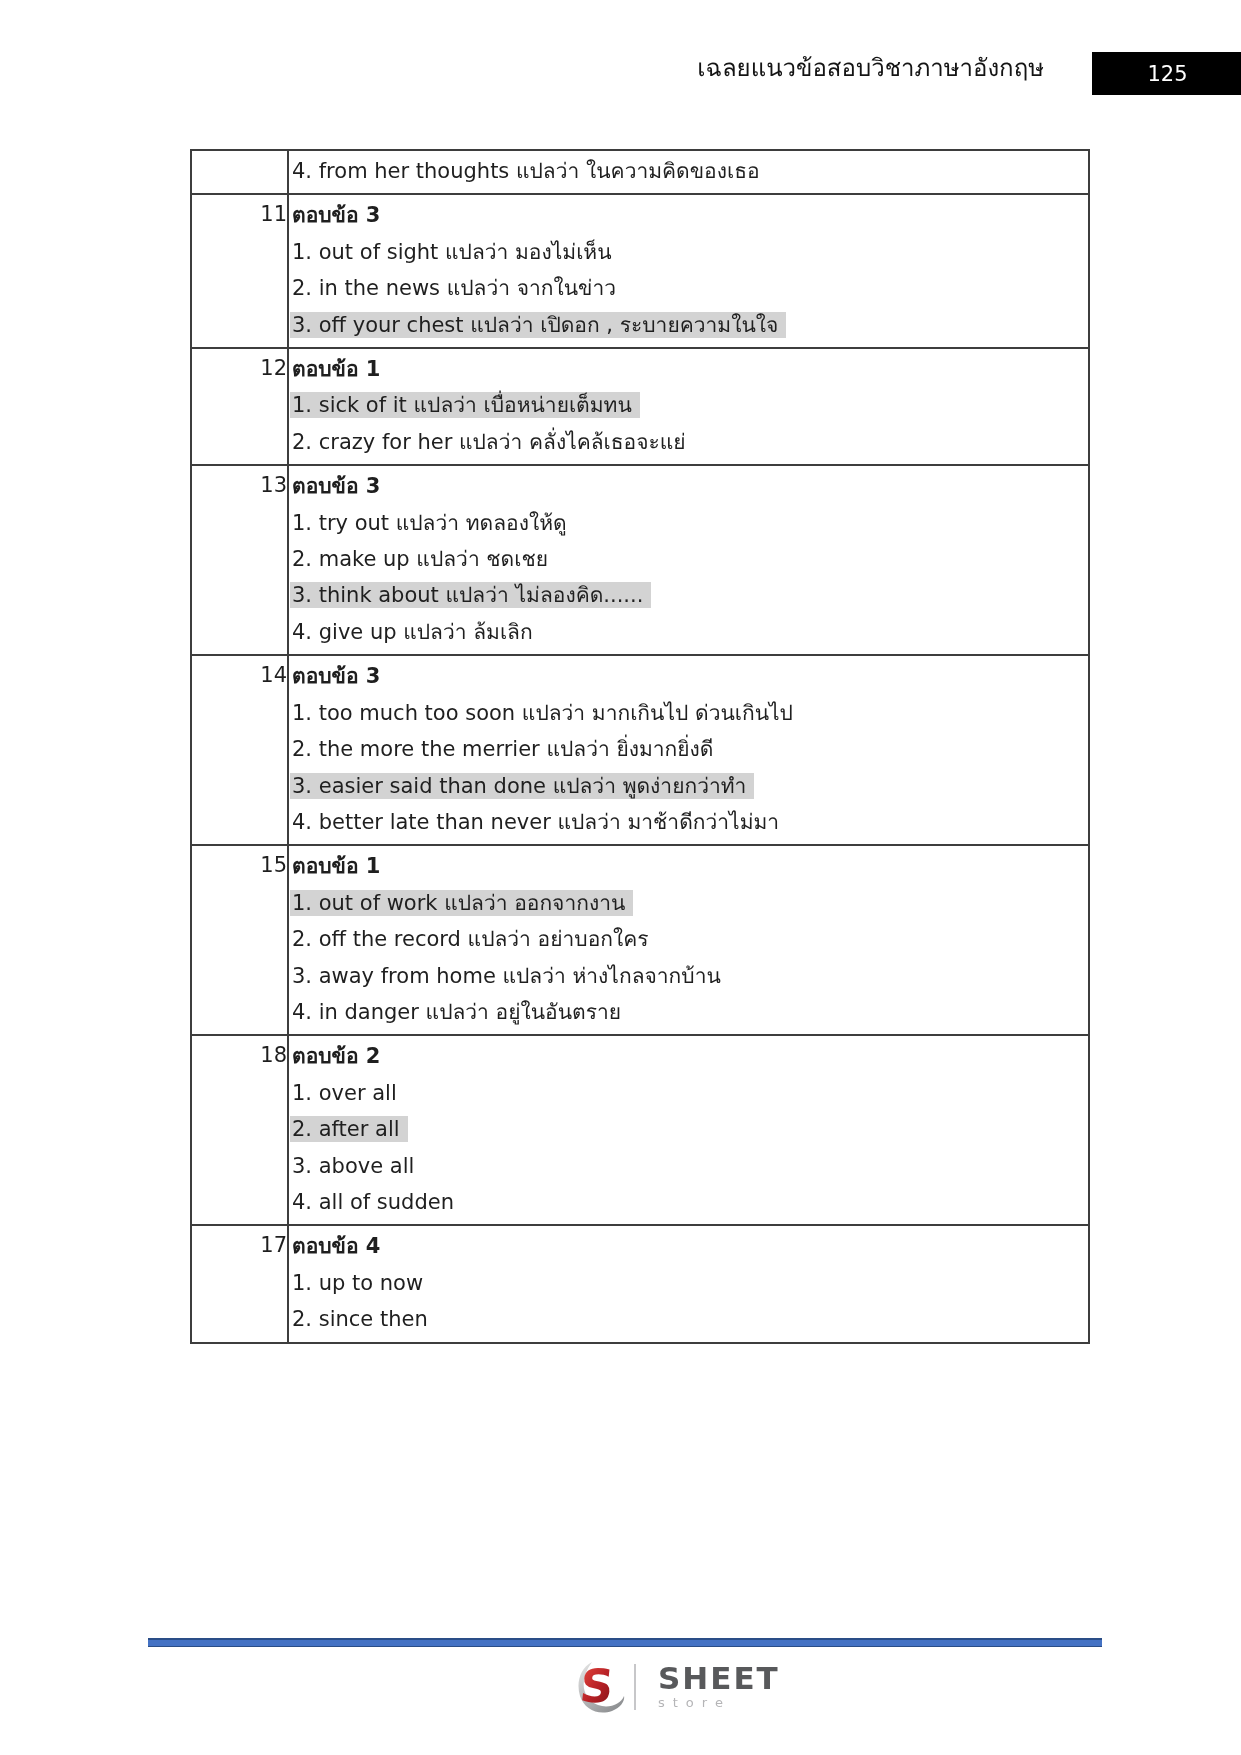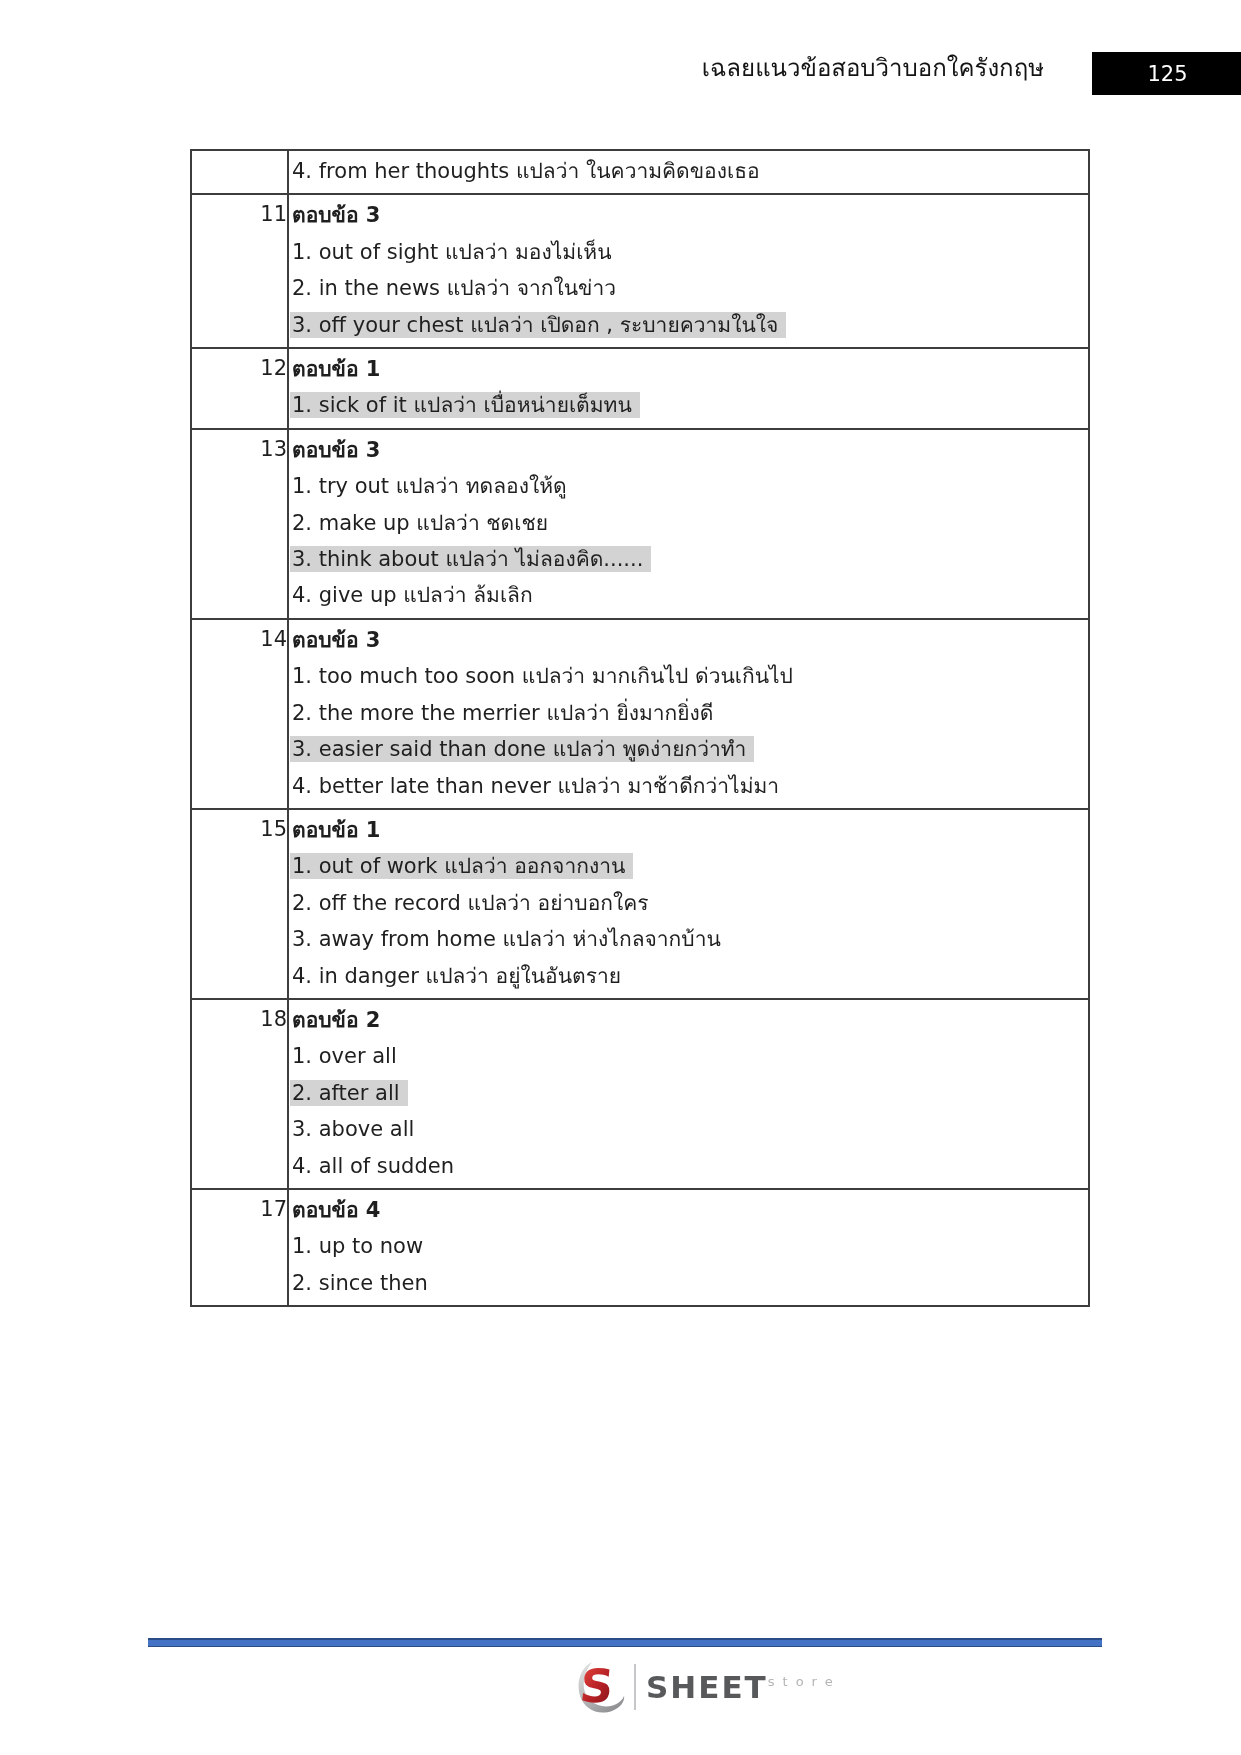--- a/index.html
+++ b/index.html
@@ -89,42 +89,42 @@
     position:absolute;
     left:576px;top:1659px;
     display:flex;align-items:center;
   }
   .brand-mark{width:50px;height:56px;flex:0 0 50px;}
   .brand-divider{
     width:2px;height:46px;
     background:#c7c7c9;
     margin:0 10px 0 8px;
   }
-  .brand-text{display:flex;flex-direction:row;}
+  .brand-text{display:flex;flex-direction:column;margin-left:12px;}
   .brand-name{
     font-size:31px;
     font-weight:bold;
     color:var(--brand-gray);
     letter-spacing:2px;
     line-height:30px;
   }
   .brand-sub{
     font-size:13px;
     color:var(--brand-light);
     letter-spacing:8px;
     line-height:16px;
     margin-top:2px;
   }
 </style>
 </head>
 <body>
 
 <div class="page">
 
-  <div class="header-title">เฉลยแนวข้อสอบวิาบอกใครังกฤษ</div>
+  <div class="header-title">เฉลยแนวข้อสอบวิชาภาษาอังกฤษ</div>
   <div class="page-num-box">
     <span>125</span>
   </div>
 
   <div class="answer-table" id="answer-table">
       <div class="trow">
         <div class="num-cell"></div>
         <div class="content-cell">
           <div class="line"><span>4. from her thoughts แปลว่า ในความคิดของเธอ</span></div>
         </div>
@@ -136,20 +136,21 @@
           <div class="line"><span>1. out of sight แปลว่า มองไม่เห็น</span></div>
           <div class="line"><span>2. in the news แปลว่า จากในข่าว</span></div>
           <div class="line"><span class="hl">3. off your chest แปลว่า เปิดอก , ระบายความในใจ</span></div>
         </div>
       </div>
       <div class="trow">
         <div class="num-cell">12</div>
         <div class="content-cell">
           <div class="line answer-line">ตอบข้อ 1</div>
           <div class="line"><span class="hl">1. sick of it  แปลว่า เบื่อหน่ายเต็มทน</span></div>
+          <div class="line"><span>2. crazy for her แปลว่า คลั่งไคล้เธอจะแย่</span></div>
         </div>
       </div>
       <div class="trow">
         <div class="num-cell">13</div>
         <div class="content-cell">
           <div class="line answer-line">ตอบข้อ 3</div>
           <div class="line"><span>1. try out แปลว่า ทดลองให้ดู</span></div>
           <div class="line"><span>2. make up แปลว่า ชดเชย</span></div>
           <div class="line"><span class="hl">3. think about แปลว่า ไม่ลองคิด......</span></div>
           <div class="line"><span>4. give up แปลว่า ล้มเลิก</span></div>

